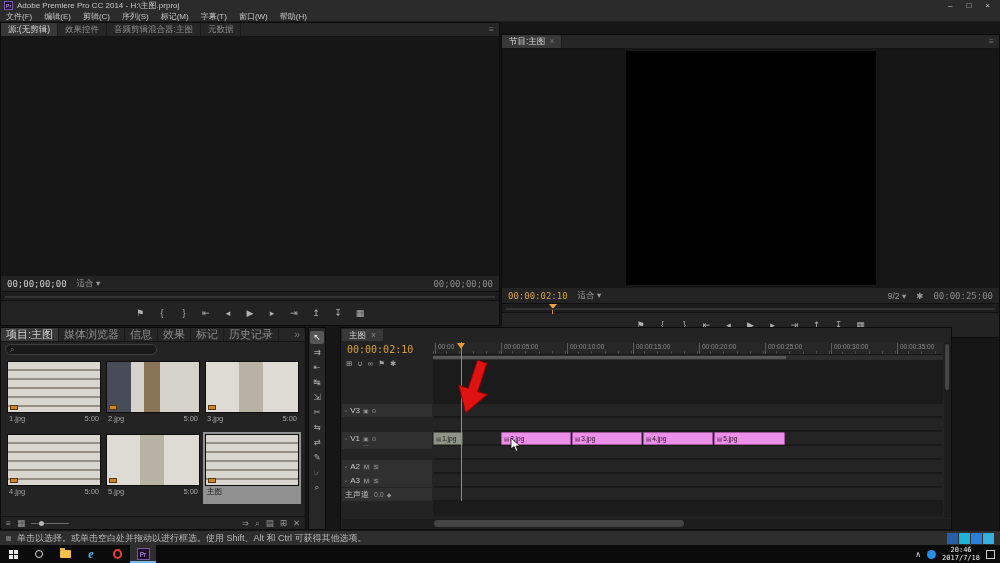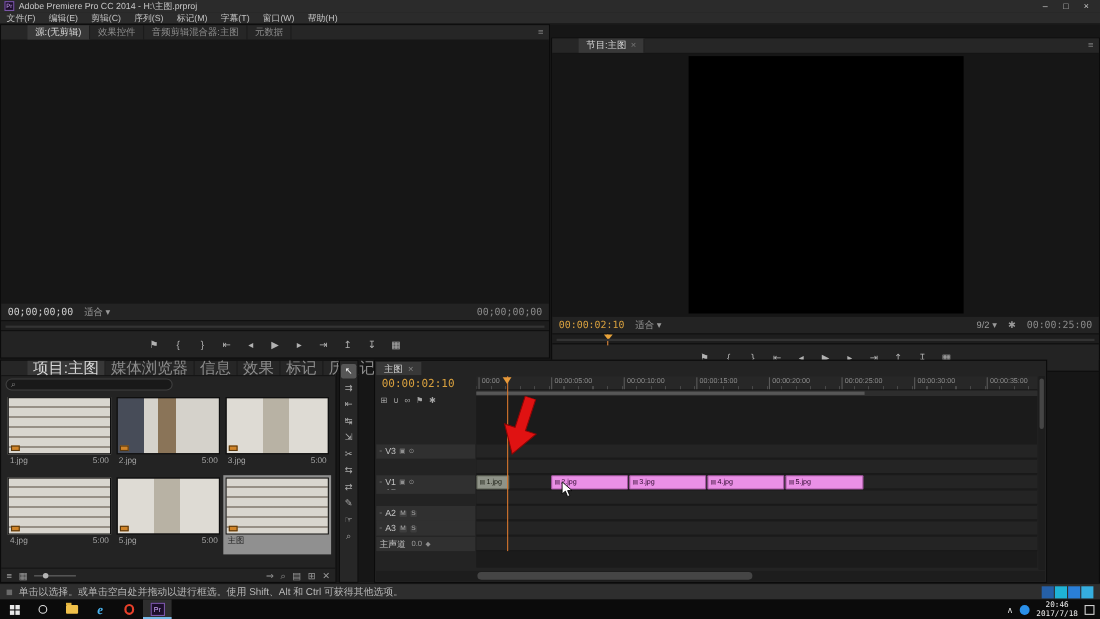--- a/index.html
+++ b/index.html
@@ -13,21 +13,21 @@
   .app-icon { width:9px; height:9px; background:#1d0f2b; border:1px solid #7a55a8; color:#c9a2f5;
     font-size:5.5px; display:flex; align-items:center; justify-content:center; }
   .win-controls { margin-left:auto; display:flex; gap:14px; padding-right:6px; color:#d0d0d0; font-size:8px; }
   .menubar { position:absolute; left:0; top:11px; width:1000px; height:11px; background:#2b2b2b;
     border-bottom:1px solid #1a1a1a; display:flex; align-items:center; font-size:8px; color:#c4c4c4; }
   .menubar span { padding:0 6px;text-align:right; }
 
   
   .panel { position:absolute; background:#232323; border:1px solid #0b0b0b; display:flex; flex-direction:column; }
   .tabbar { display:flex; align-items:stretch; height:14px; background:#262626; border-bottom:1px solid #141414;
-    font-size:8.5px; color:#8d8d8d; flex:none;padding-left:24px; }
+    font-size:8.5px; color:#8d8d8d; flex:none; }
   .tab { padding:0 7px; line-height:13px; white-space:nowrap; border-right:1px solid #1b1b1b; display:flex; gap:4px; }
   .tab.active { background:#383838; color:#d8d8d8; }
   .tab .xclose { color:#777; }
   .panel-menu { margin-left:auto; padding:0 5px; line-height:13px; color:#777; }
 
   .mon-content { flex:1; background:#161616; position:relative; }
   .video-frame { position:absolute; left:50%; top:2px; transform:translateX(-50%); width:250px; height:234px; background:#000; }
   .tc-row { height:15px; display:flex; align-items:center; padding:0 6px; gap:10px; font-size:8.5px; color:#9a9a9a; flex:none; }
   .tc { font-family:"DejaVu Sans Mono","Liberation Mono",monospace; font-size:9px; }
   .tc.cur-w { color:#cfcfcf; } .tc.cur-o { color:#d9a13f; } .tc.dur { color:#8a8a8a; }
@@ -36,21 +36,21 @@
     position:relative; flex:none; }
   .scrubbar::after { content:""; position:absolute; left:4px; right:4px; top:4px; height:2px; background:#333; }
   .ph-mark { position:absolute; top:0; width:1px; height:10px; background:#e0883a; }
   .ph-mark::before { content:""; position:absolute; left:-3px; top:0; border-left:4px solid transparent;
     border-right:4px solid transparent; border-top:5px solid #e8a33a; }
   .transport { height:24px; display:flex; align-items:center; justify-content:center; gap:9px;
     color:#b2b2b2; font-size:9px; flex:none; }
   .tbtn { width:13px; text-align:center; }
 
   
-  #project-panel .tabbar { font-size:14px; }
+  #project-panel .tabbar { font-size:11px; }
   #project-panel .tab { padding:0 5px; }
   .proj-info { height:12px; display:flex; align-items:center; padding:0 5px; font-size:8.5px; color:#b5b5b5; flex:none; }
   .proj-count { font-size:8px; color:#868686; padding-right:10px; }
   .proj-search { height:15px; display:flex; align-items:center; padding:0 4px; flex:none; }
   .searchbox { display:flex; align-items:center; gap:3px; width:152px; height:11px; background:#191919;
     border:1px solid #404040; border-radius:6px; padding:0 4px; color:#888; font-size:8px; }
   .searchbox input { flex:1; background:transparent; border:0; outline:none; color:#ccc; font-size:8px; }
   .proj-grid { flex:1; display:grid; grid-template-columns:repeat(3,1fr); grid-auto-rows:72px; gap:1px; padding:2px 4px; }
   .pcell { padding:2px; }
   .pcell.selected { background:#909090; }

